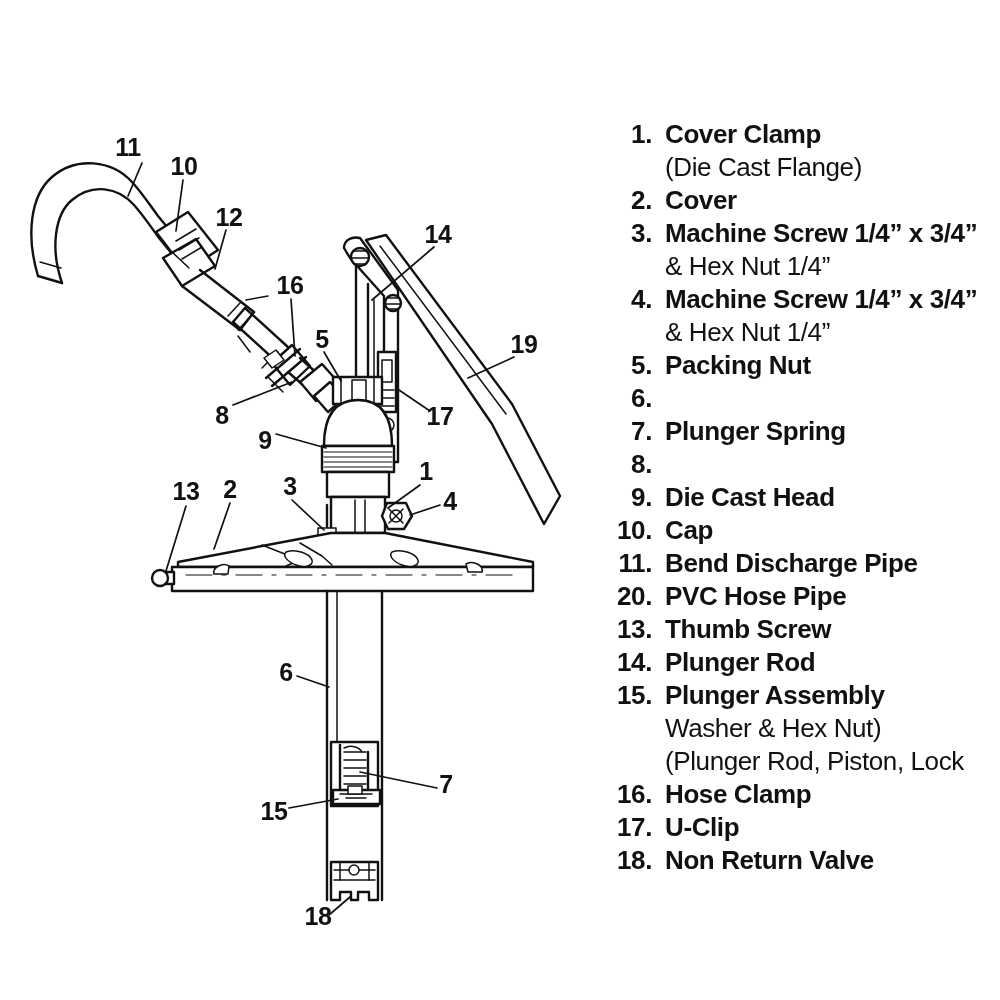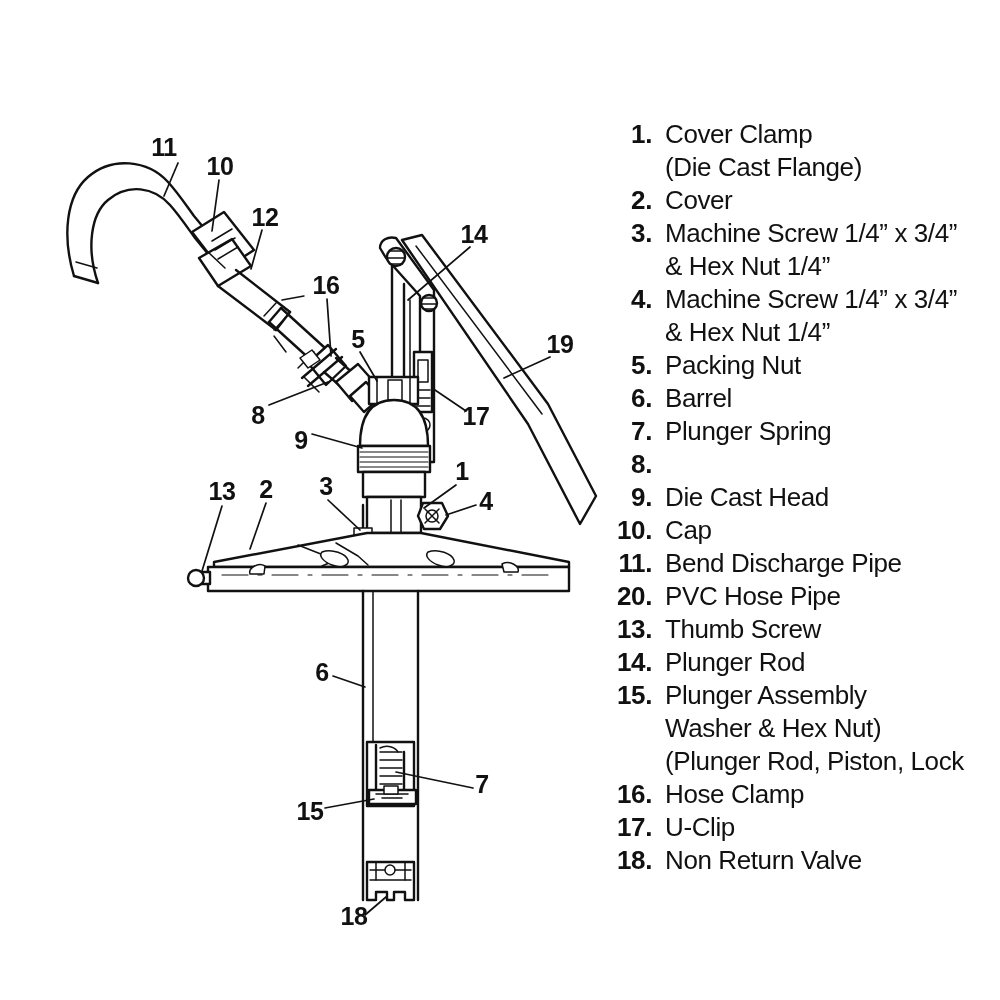--- a/index.html
+++ b/index.html
@@ -23,21 +23,20 @@
     background: #ffffff;
   }
 
   
   #illustration {
     position: absolute;
     left: 0;
     top: 0;
     width: 600px;
     height: 716px;
-    padding-left: 36px;
   }
   #illustration svg {
     display: block;
     width: 600px;
     height: 1000px;
   }
 
   .ln        { fill: none; stroke: #111111; stroke-width: 2.4; stroke-linejoin: round; stroke-linecap: round; }
   .ln-thin   { fill: none; stroke: #111111; stroke-width: 1.5; stroke-linejoin: round; stroke-linecap: round; }
   .ln-hair   { fill: none; stroke: #111111; stroke-width: 1.1; stroke-linecap: round; }
@@ -70,21 +69,21 @@
     text-align: right;
     font-size: 26px;
     font-weight: 700;
     letter-spacing: -0.4px;
     white-space: nowrap;
   }
   .legend-label {
     flex: 1 1 auto;
     padding-left: 13px;
     font-size: 26px;
-    font-weight: 400;
+    font-weight: 700;
     letter-spacing: -0.4px;
   }
   .legend-cont {
     line-height: 33px;
     font-size: 26px;
     font-weight: 400;
     letter-spacing: -0.4px;
     padding-left: 53px;
   }
 </style>
@@ -321,21 +320,20 @@
         <div class="legend-num">4.</div>
         <div class="legend-label">Machine Screw 1/4” x 3/4”</div>
       </div>
       <div class="legend-cont">&amp; Hex Nut 1/4”</div>
       <div class="legend-row">
         <div class="legend-num">5.</div>
         <div class="legend-label">Packing Nut</div>
       </div>
       <div class="legend-row">
         <div class="legend-num">6.</div>
-        <div class="legend-label">Barrel</div>
       </div>
       <div class="legend-row">
         <div class="legend-num">7.</div>
         <div class="legend-label">Plunger Spring</div>
       </div>
       <div class="legend-row">
         <div class="legend-num">8.</div>
       </div>
       <div class="legend-row">
         <div class="legend-num">9.</div>

